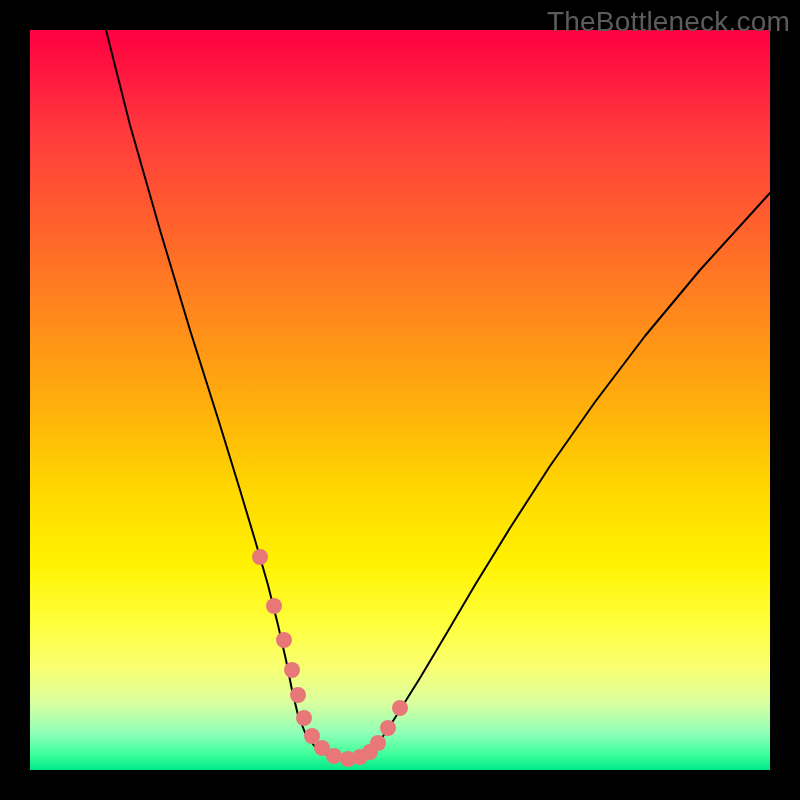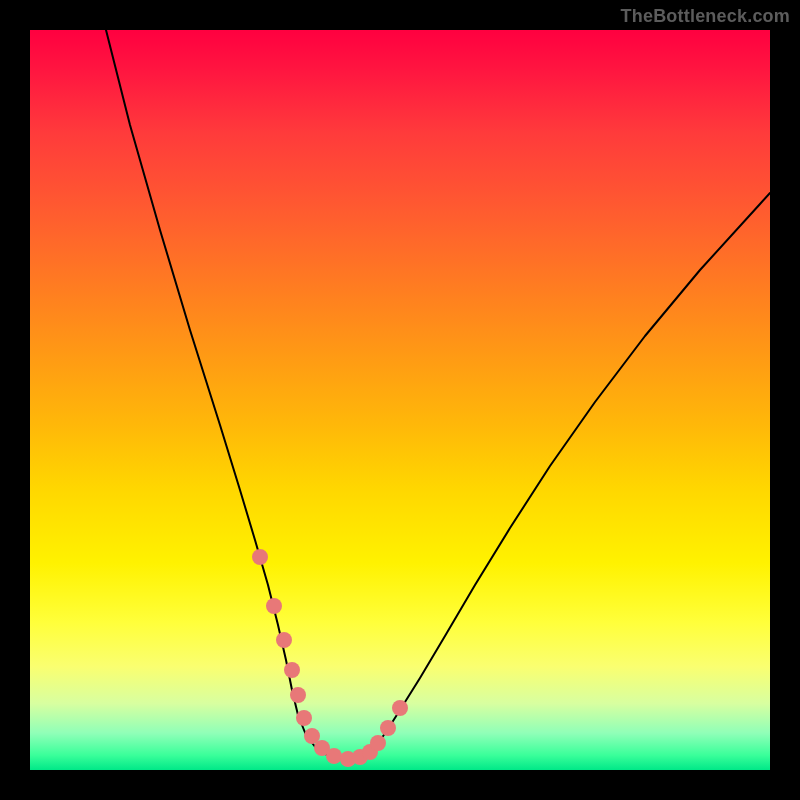--- a/index.html
+++ b/index.html
@@ -32,22 +32,22 @@
       #90ffB8 95%,
       #3aff9a 98%,
       #00e888 100%
     );
   }
   .watermark {
     position: absolute;
     top: 6px;
     right: 10px;
     font-family: Arial, Helvetica, sans-serif;
-    font-size: 18px;
-    font-weight: 700;
+    font-size: 28px;
+    font-weight: 400;
     color: #5c5c5c;
     letter-spacing: 0.2px;
   }
   .curve-svg {
     position: absolute;
     left: 0;
     top: 0;
     width: 740px;
     height: 740px;
   }

